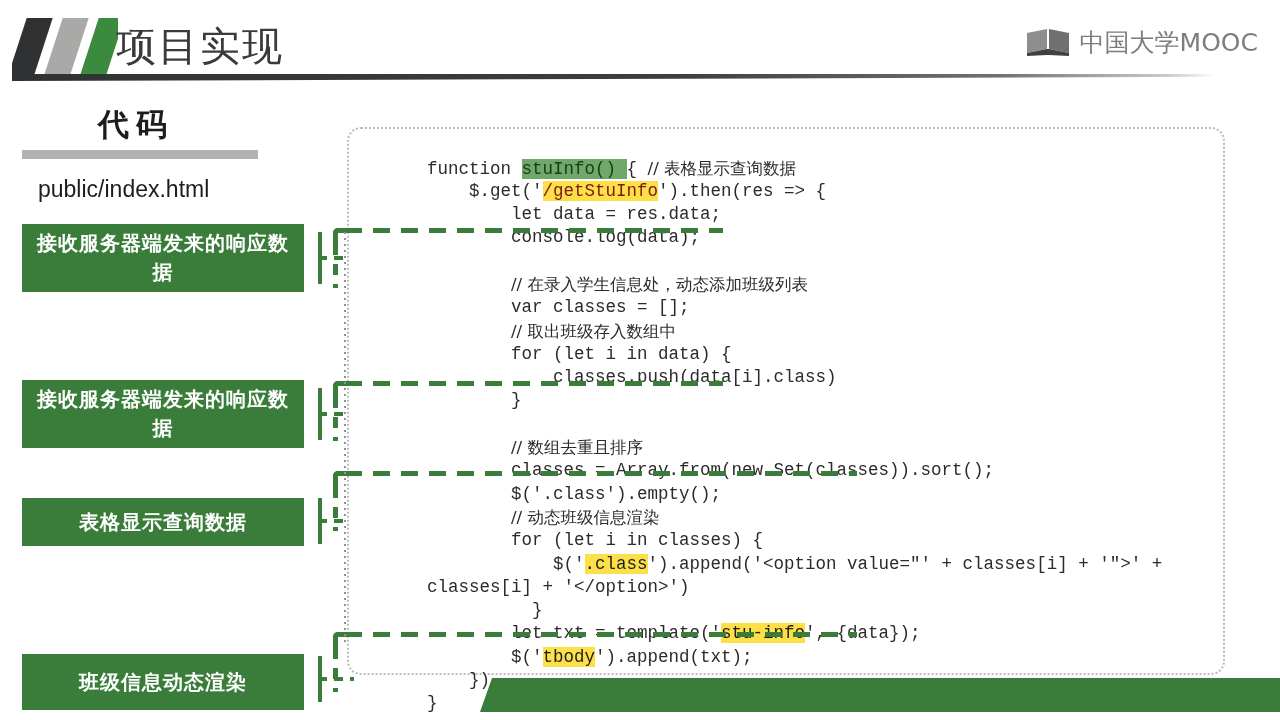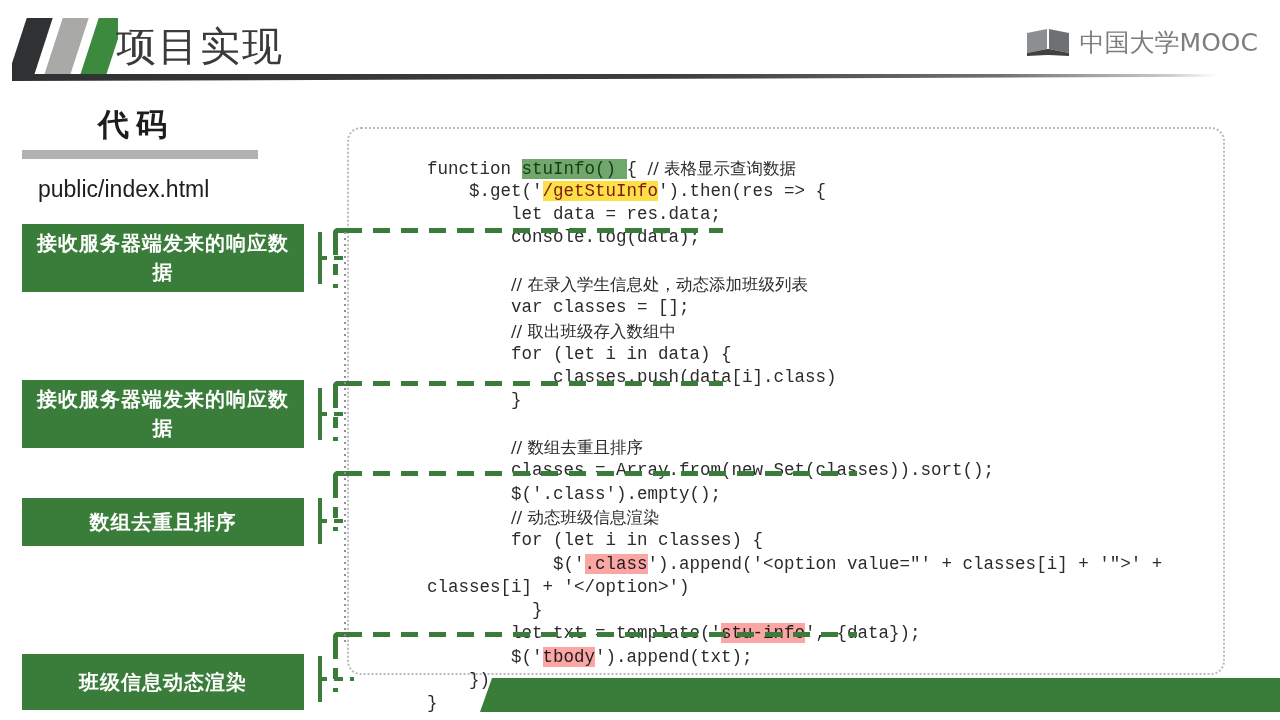--- a/index.html
+++ b/index.html
@@ -104,21 +104,21 @@
   }
   #code{
     position:absolute;left:385px;top:139px;width:880px;
     font-family:"Liberation Mono","DejaVu Sans Mono",monospace;
     font-size:17.5px;line-height:23.3px;color:#2b2b2b;
     white-space:pre;letter-spacing:0px;
   }
   #code .ln{height:23.3px;}
   #code .hl-g{background:#6fa86a;color:#183a18;}
   #code .hl-r{background:#fde047;color:#7a1a16;}
-  #code .hl-y{background:#fca5a5;color:#1d1d1d;}
+  #code .hl-y{background:#fde047;color:#1d1d1d;}
   #code .cn{font-family:"DejaVu Sans","Liberation Sans",sans-serif;font-size:16.5px;}
 
   
   #footer{position:absolute;left:0;bottom:0;width:1280px;height:46px;overflow:hidden;}
   #footer-bar{position:absolute;left:480px;bottom:8px;width:800px;height:34px;background:#3a7d3a;
               clip-path:polygon(12px 0,100% 0,100% 100%,0 100%);}
   #footer .fs{position:absolute;bottom:8px;height:34px;width:17px;background:#3a7d3a;transform:skewX(-20deg);}
   #footer .fs.a{left:489px;}
   #footer .fs.b{left:516px;}
   #footer .fs.c{left:543px;}
@@ -148,21 +148,21 @@
     <span id="brand-text">中国大学MOOC</span>
   </div>
 </div>
 
 <div id="subtitle">代码</div>
 <div id="subtitle-rule"></div>
 <div id="file-path">public/index.html</div>
 
 <div class="tag" id="tag-0">接收服务器端发来的响应数据</div>
 <div class="tag" id="tag-1">接收服务器端发来的响应数据</div>
-<div class="tag" id="tag-2">数组去重且排序</div>
+<div class="tag" id="tag-2">表格显示查询数据</div>
 <div class="tag" id="tag-3">班级信息动态渲染</div>
 
 <div class="brk" id="brk-0">
     <span class="v"></span>
     <span class="h"></span>
   </div>
 <div class="brk" id="brk-1">
     <span class="v"></span>
     <span class="h"></span>
   </div>

